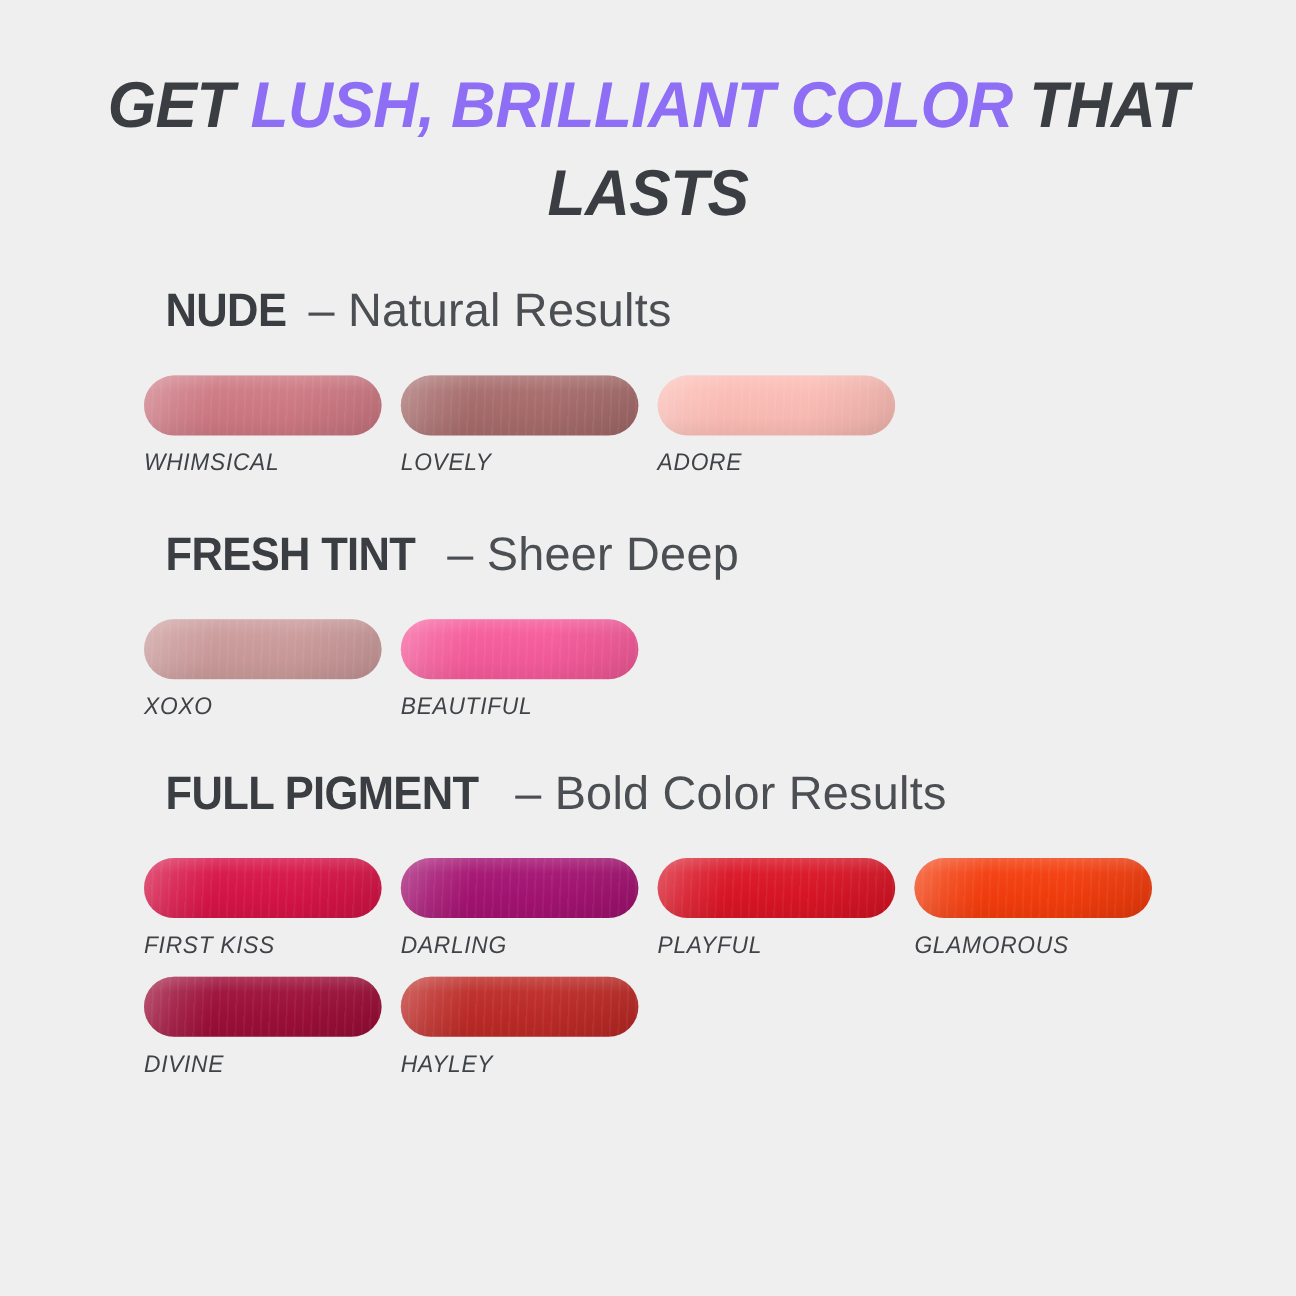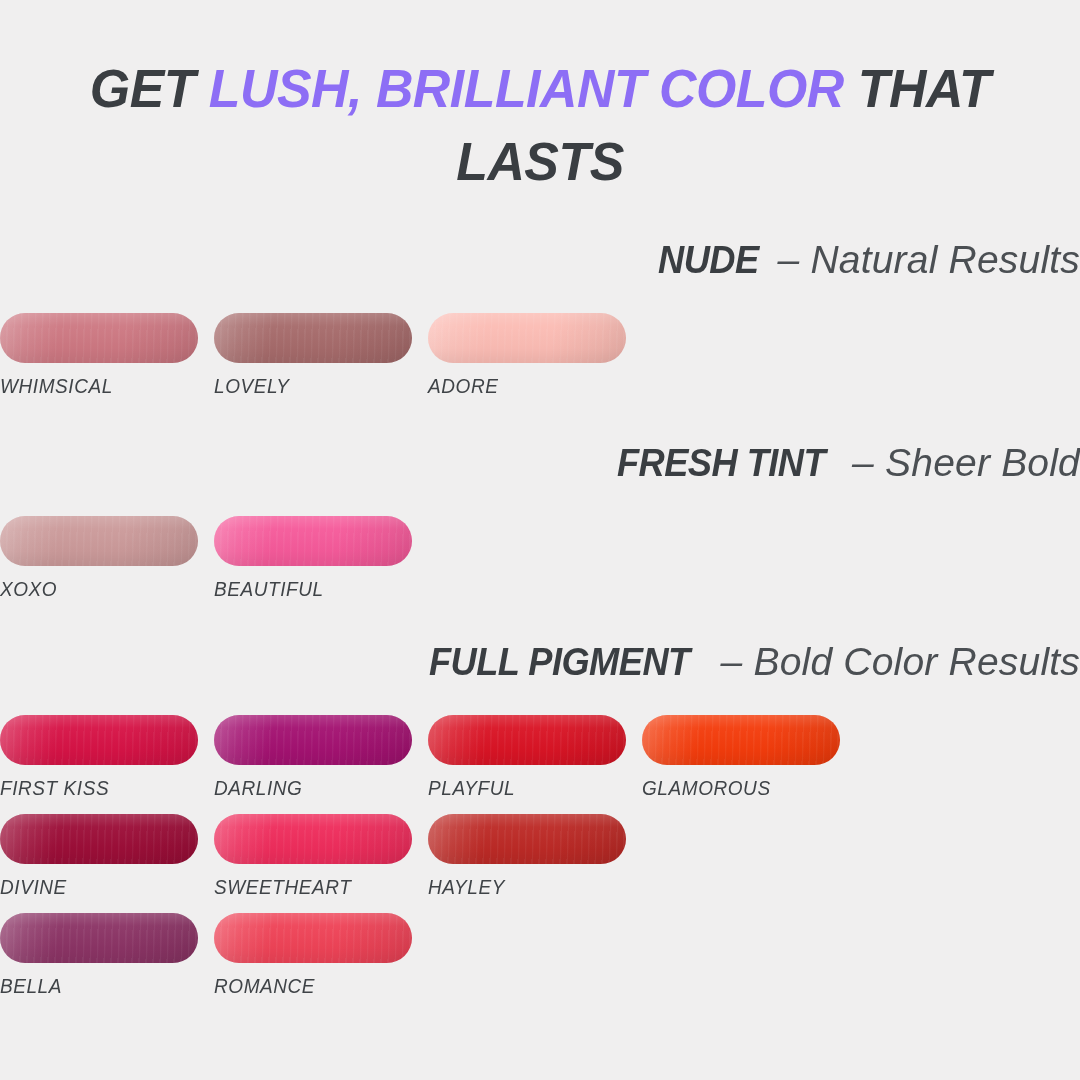--- a/index.html
+++ b/index.html
@@ -36,42 +36,41 @@
 
   
   .section { position: absolute; left: 0; width: 1080px; }
   #section-0 { top: 240px; }
   #section-1 { top: 443px; }
   #section-2 { top: 642px; }
 
   .section-heading {
     margin-left: 138px;
     font-size: 39px;
-    font-style: italic;
     line-height: 1;
     white-space: nowrap;
     color: #3a3e42;
-    text-align: right;
   }
   .section-heading .sh-name {
     font-weight: bold;
     letter-spacing: -0.6px;
     display: inline-block;
     transform: scaleX(0.93);
     transform-origin: left center;
   }
   .section-heading .sh-desc {
     font-weight: normal;
     color: #4b4f53;
     letter-spacing: 0.2px;
   }
 
   
   .swatch-rows {
     margin-top: 34px;
+    margin-left: 120px;
   }
   .swatch-row {
     display: flex;
     gap: 16px;
     margin-bottom: 14px;
   }
   .swatch-cell {
     width: 198px;
   }
   .swatch-chip {
@@ -143,21 +142,21 @@
           <div class="swatch-label">LOVELY</div>
         </div>
         <div class="swatch-cell">
           <div class="swatch-chip" style="background: rgb(251, 188, 180);"></div>
           <div class="swatch-label">ADORE</div>
         </div>
       </div>
     </div>
   </section>
 <section class="section" id="section-1">
-    <h2 class="section-heading"><span class="sh-name">FRESH TINT</span><span class="sh-desc"> – Sheer Bold</span></h2>
+    <h2 class="section-heading"><span class="sh-name">FRESH TINT</span><span class="sh-desc"> – Sheer Deep</span></h2>
     <div class="swatch-rows">
       <div class="swatch-row">
         <div class="swatch-cell">
           <div class="swatch-chip" style="background: rgb(203, 154, 154);"></div>
           <div class="swatch-label">XOXO</div>
         </div>
         <div class="swatch-cell">
           <div class="swatch-chip" style="background: rgb(245, 90, 154);"></div>
           <div class="swatch-label">BEAUTIFUL</div>
         </div>
@@ -184,32 +183,18 @@
           <div class="swatch-chip" style="background: rgb(243, 60, 12);"></div>
           <div class="swatch-label">GLAMOROUS</div>
         </div>
       </div>
       <div class="swatch-row">
         <div class="swatch-cell">
           <div class="swatch-chip" style="background: rgb(156, 14, 56);"></div>
           <div class="swatch-label">DIVINE</div>
         </div>
         <div class="swatch-cell">
-          <div class="swatch-chip" style="background: rgb(238, 45, 92);"></div>
-          <div class="swatch-label">SWEETHEART</div>
-        </div>
-        <div class="swatch-cell">
           <div class="swatch-chip" style="background: rgb(188, 42, 38);"></div>
           <div class="swatch-label">HAYLEY</div>
         </div>
       </div>
-      <div class="swatch-row">
-        <div class="swatch-cell">
-          <div class="swatch-chip" style="background: rgb(139, 52, 101);"></div>
-          <div class="swatch-label">BELLA</div>
-        </div>
-        <div class="swatch-cell">
-          <div class="swatch-chip" style="background: rgb(238, 67, 87);"></div>
-          <div class="swatch-label">ROMANCE</div>
-        </div>
-      </div>
     </div>
   </section>
 
 </body></html>

